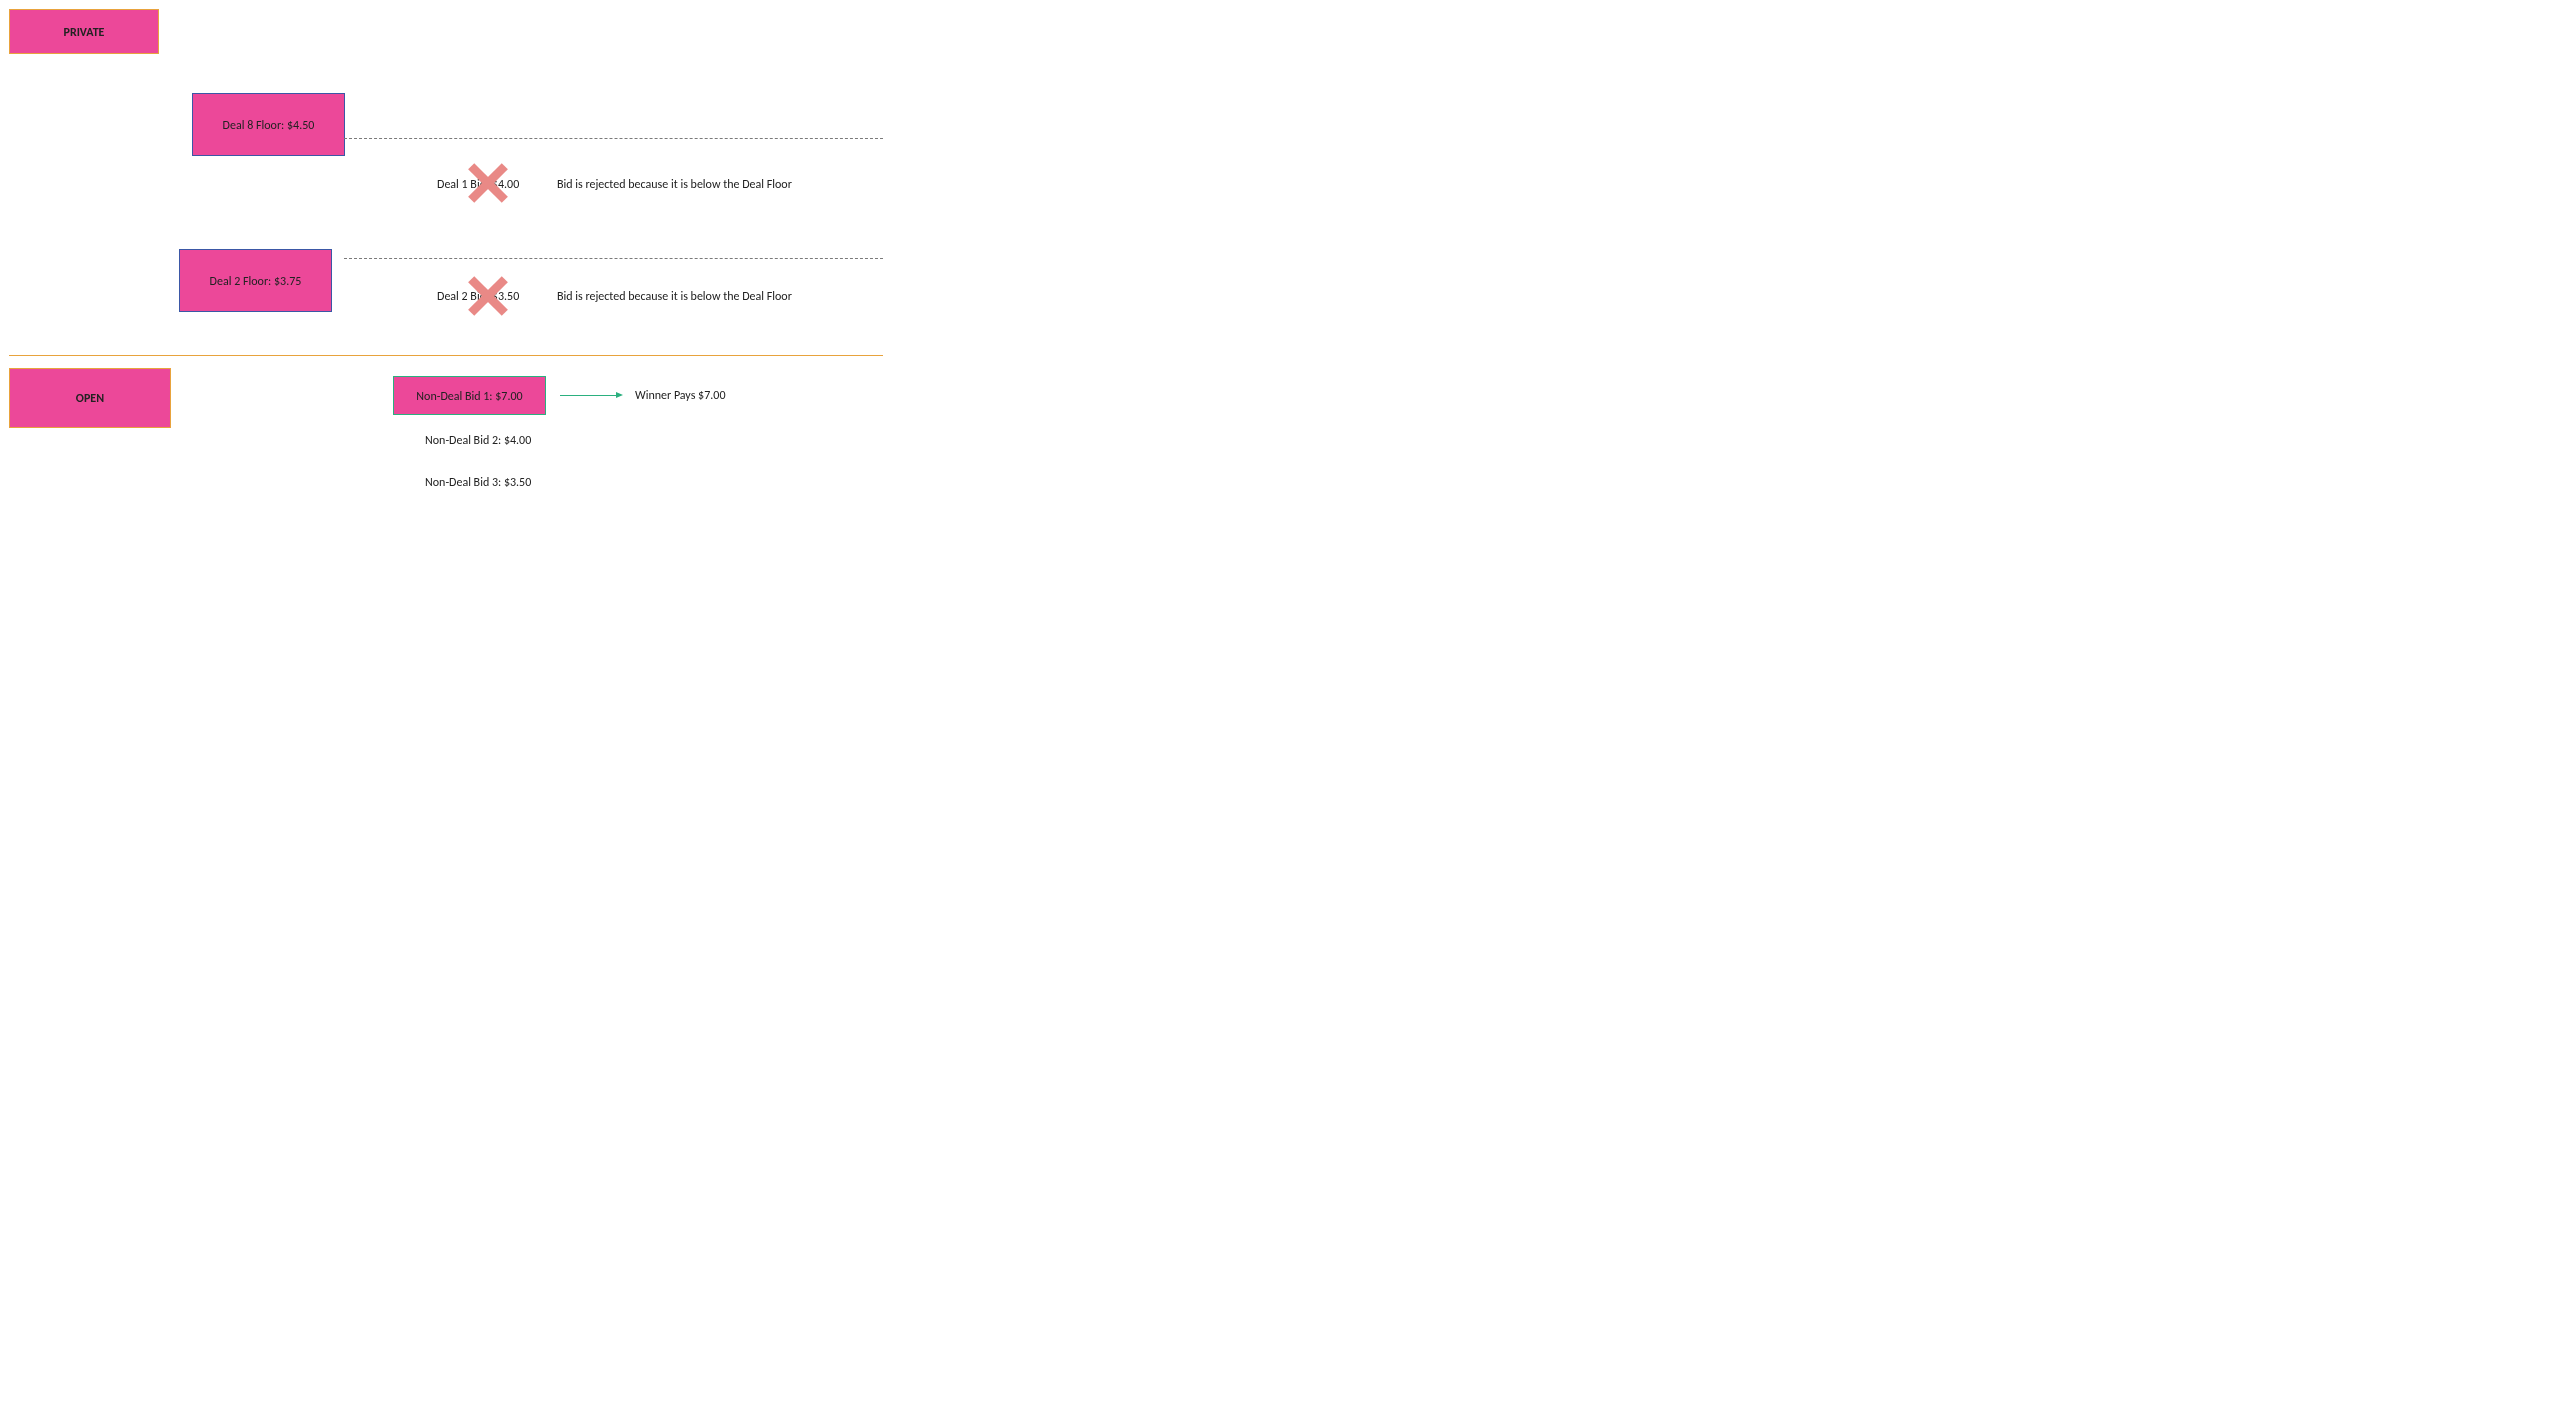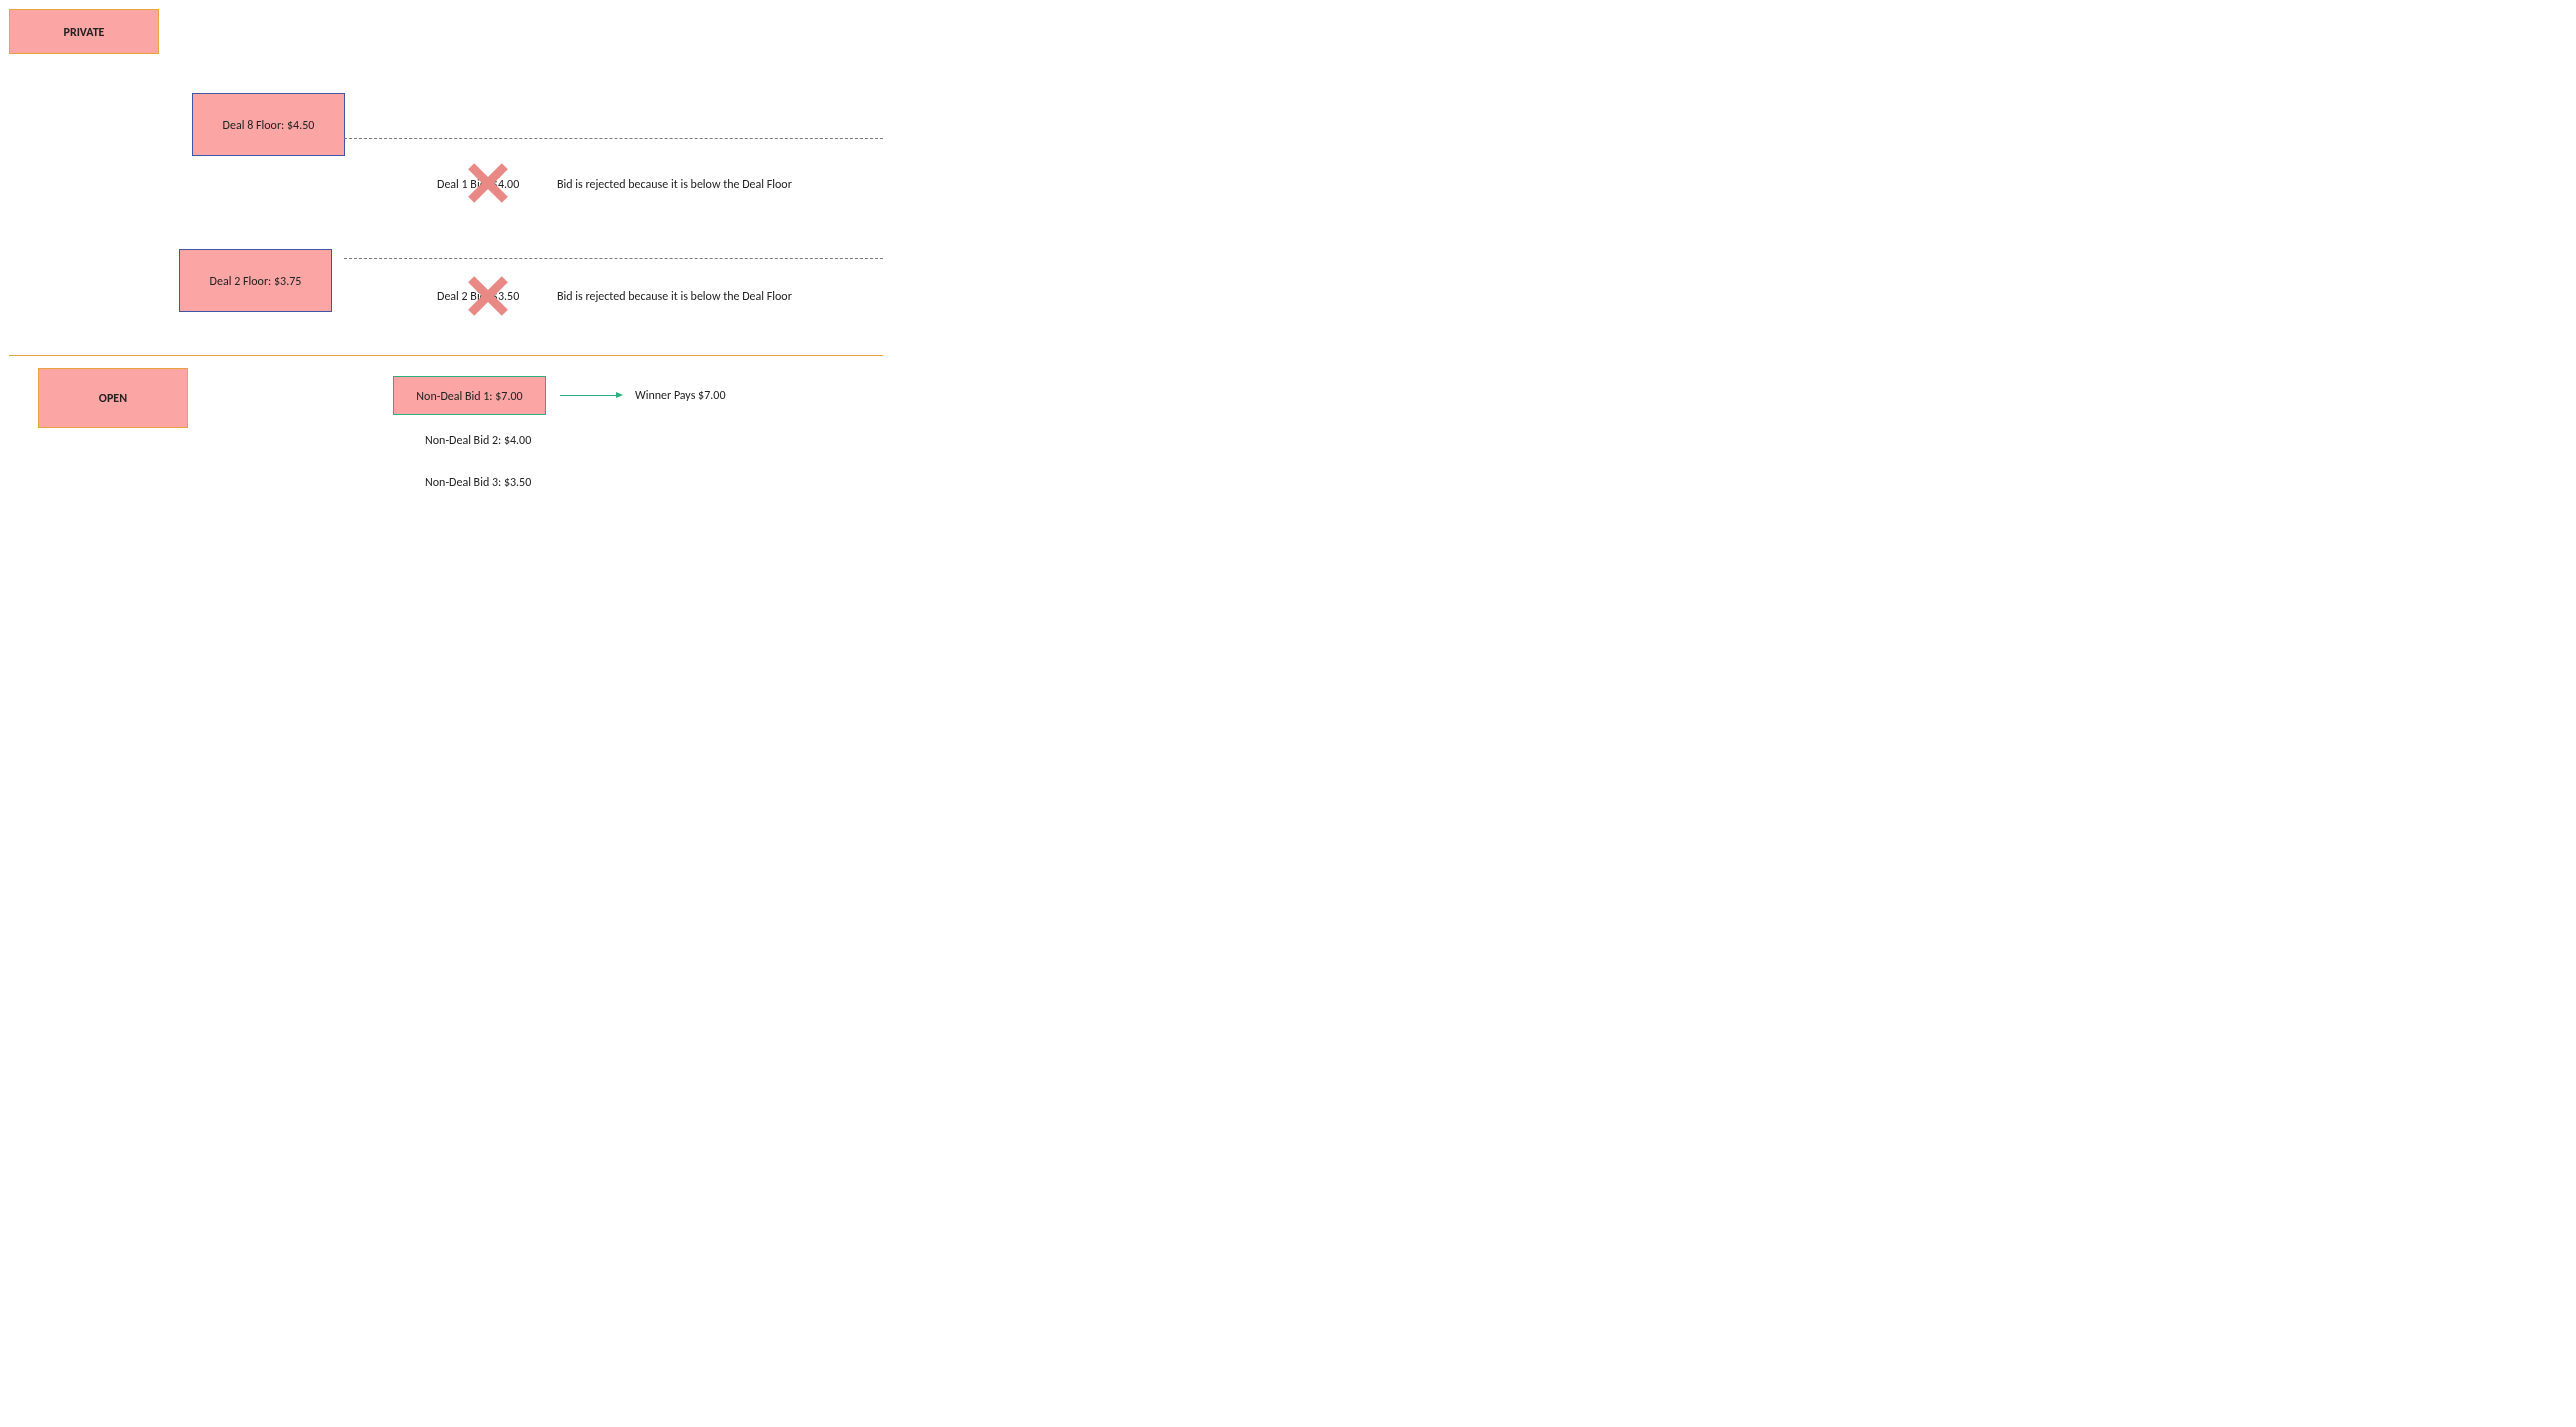--- a/index.html
+++ b/index.html
@@ -14,21 +14,21 @@
     width: 910px;
     height: 503px;
   }
   .box {
     position: absolute;
     border: 1.2px solid;
     display: flex;
     align-items: center;
     justify-content: center;
     font-size: 12px;
-    background: #fca5a5;
+    background: #ec4899;
   }
   .orange-box { border-color: #e8a33d; font-weight: 700; }
   .blue-box   { border-color: #3b57a6; font-weight: 400; }
   .green-box  { border-color: #2bb07f; font-weight: 400; }
   .dashed-line {
     position: absolute;
     height: 0;
     border-top: 1.2px dashed #7a7a7a;
   }
   .solid-line-orange {
@@ -103,21 +103,21 @@
     <svg viewBox="0 0 100 100" width="48" height="48">
       <line x1="15" y1="15" x2="85" y2="85" stroke="#e98986" stroke-width="18" stroke-linecap="butt"></line>
       <line x1="85" y1="15" x2="15" y2="85" stroke="#e98986" stroke-width="18" stroke-linecap="butt"></line>
     </svg>
   </div>
 
   <div class="label" style="left:557px; top:289px;">Bid is rejected because it is below the Deal Floor</div>
 
   <div class="solid-line-orange" style="left:9px; top:355px; width:874px;"></div>
 
-  <div class="box orange-box" style="left:9px; top:368px; width:150px; height:60px;margin-left:29px;">
+  <div class="box orange-box" style="left:9px; top:368px; width:162px; height:60px;">
     <span>OPEN</span>
   </div>
 
   <div class="box green-box" style="left:393px; top:376px; width:153px; height:39px;">
     <span>Non-Deal Bid 1: $7.00</span>
   </div>
 
   <div class="arrow-wrap" style="left:560px; top:395px; width:63px;">
     <div class="arrow-line"></div>
     <div class="arrow-head"></div>

